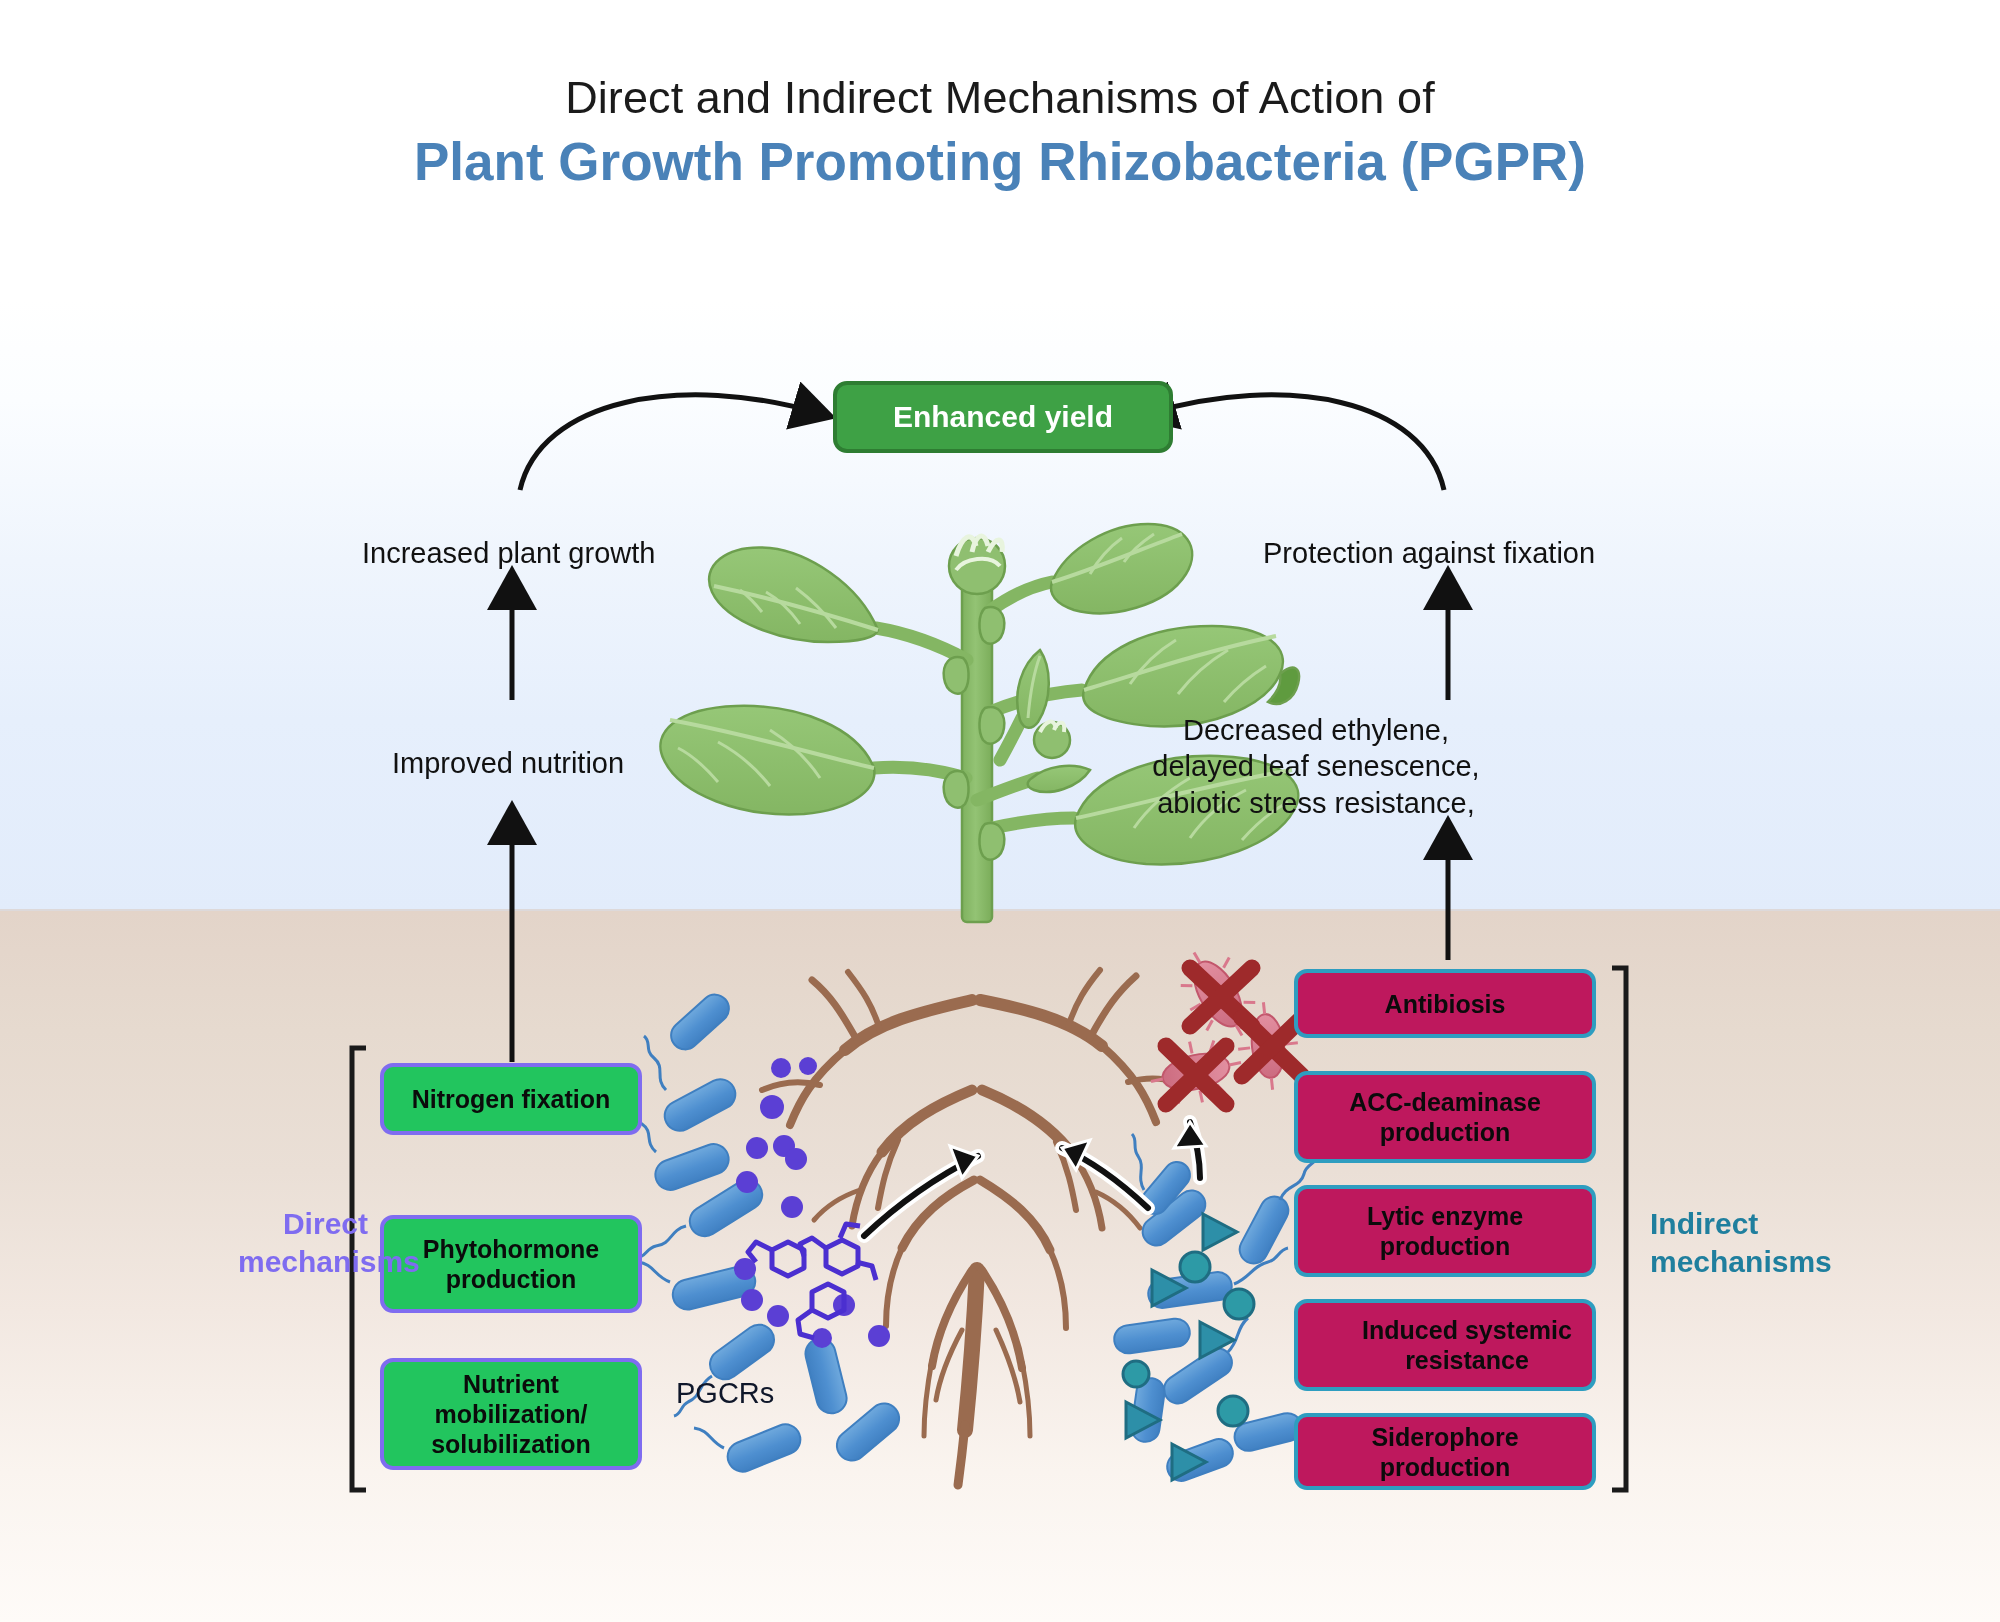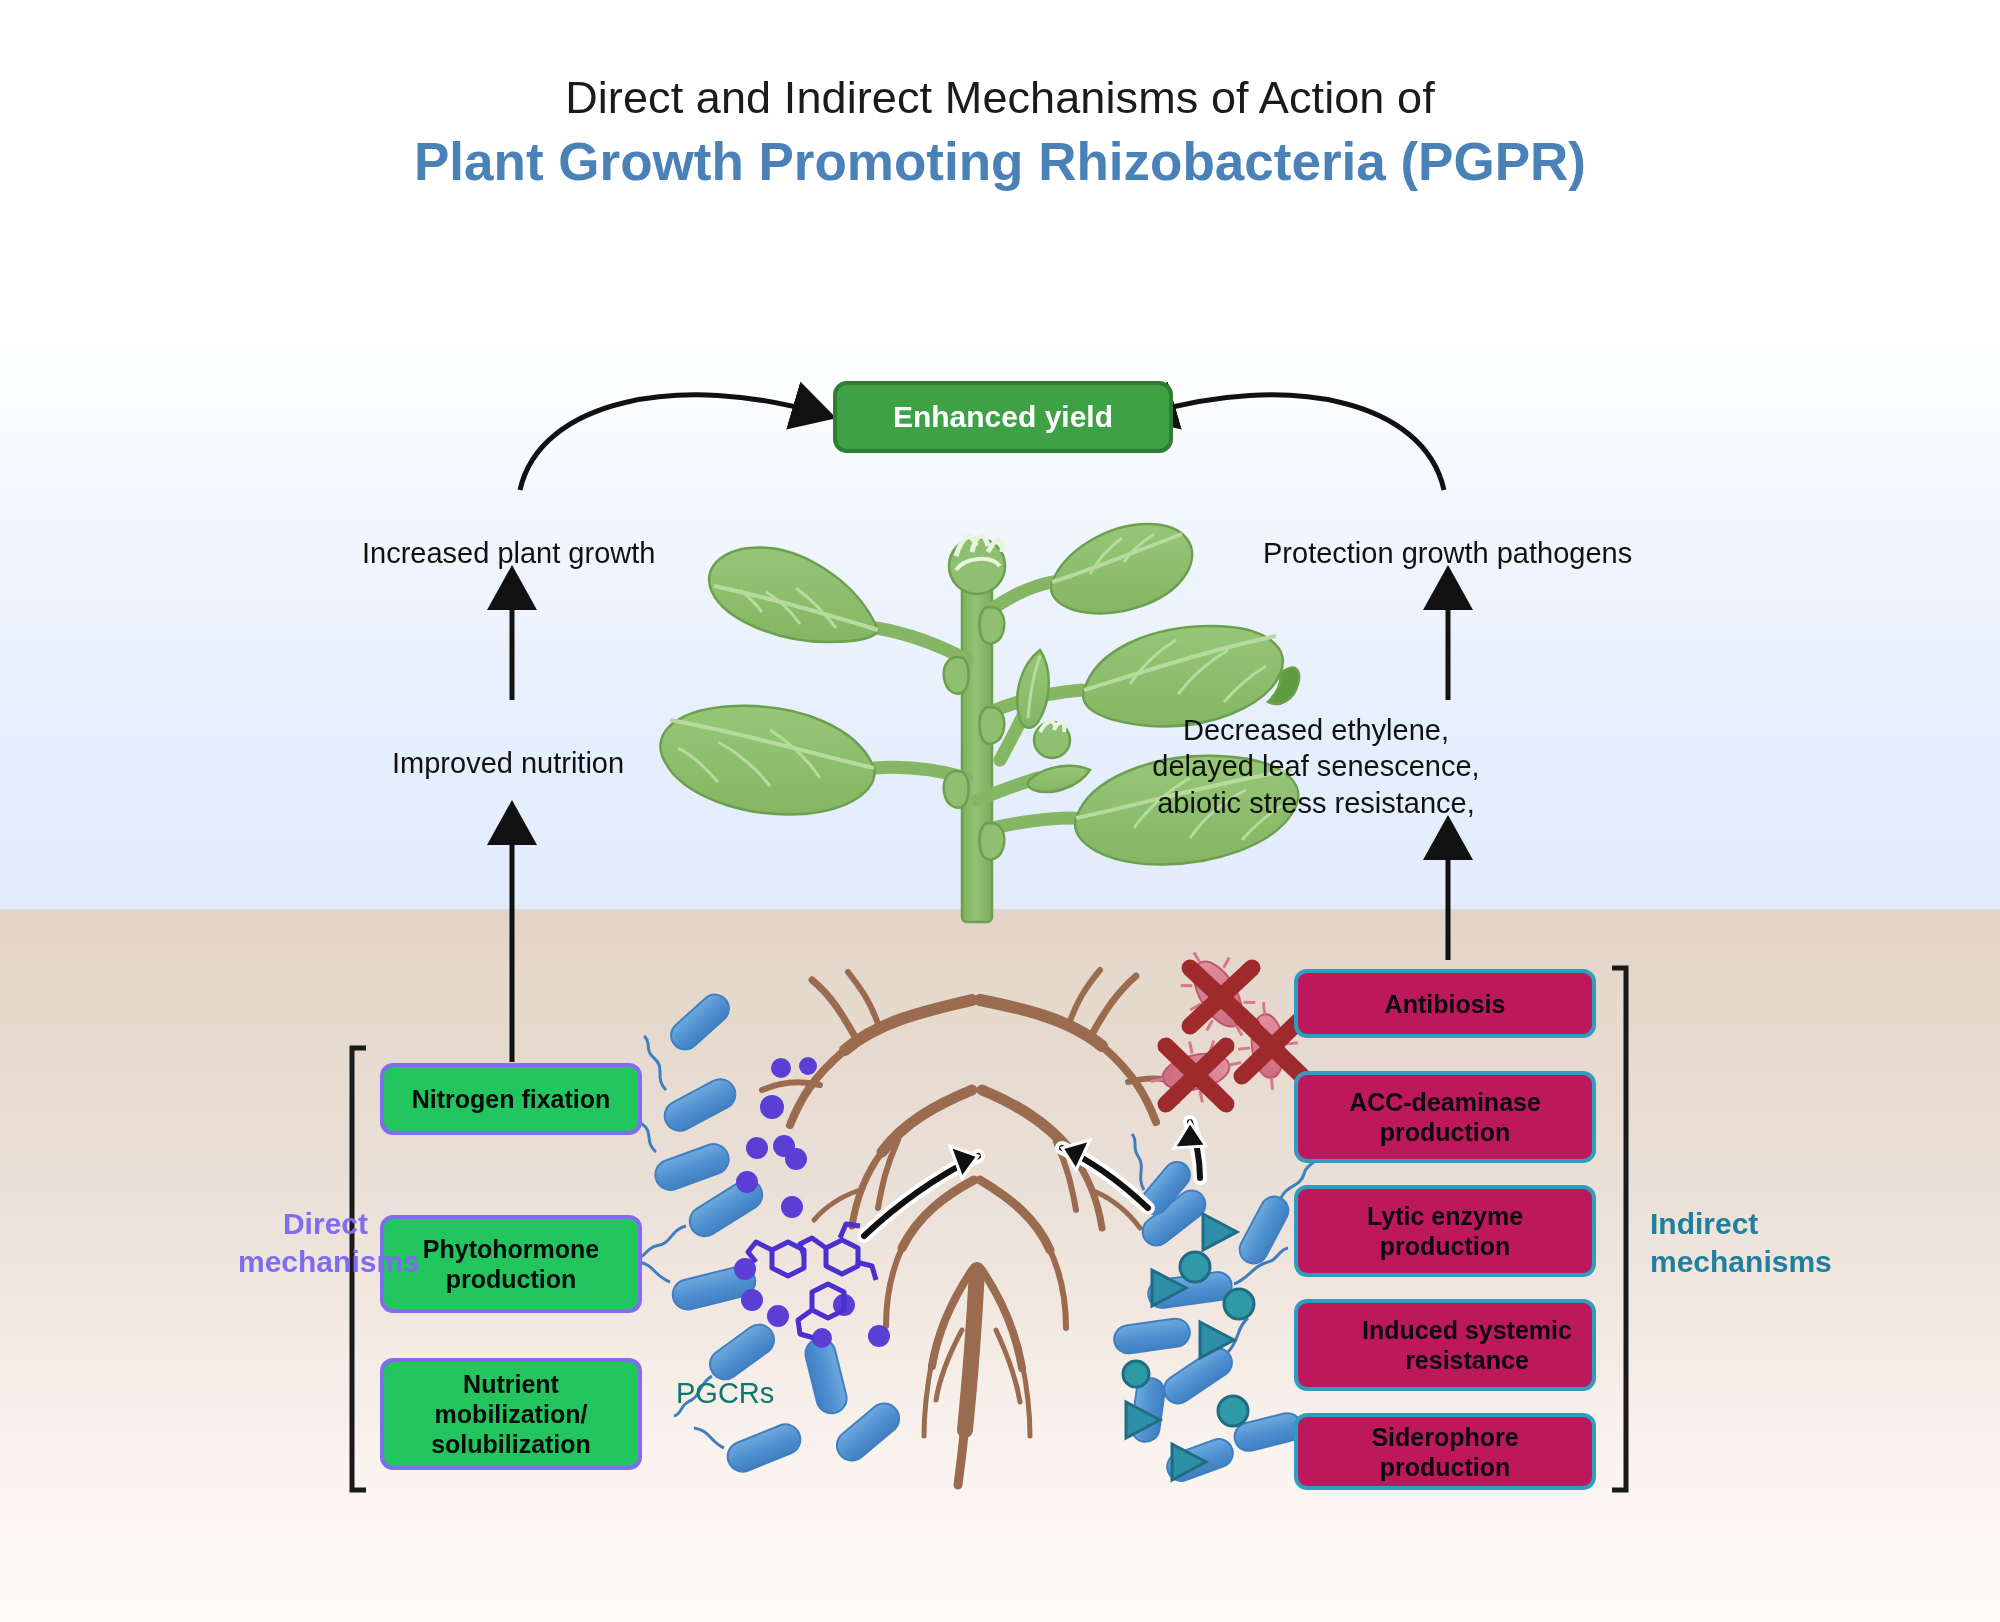--- a/index.html
+++ b/index.html
@@ -104,21 +104,21 @@
     white-space: pre;
   }
   .ann-inc  { left: 362px; top: 535px; }
   .ann-prot { left: 1263px; top: 535px; }
   .ann-imp  { left: 392px; top: 745px; }
   .ann-dec  { left: 1316px; top: 712px; text-align: center; transform: translateX(-50%); }
 
   .pgcr-label {
     position: absolute;
     left: 676px; top: 1377px;
-    color: #0f766e;
+    color: #0f172a;
     font-size: 29px;
     z-index: 25;
   }
 
   
   .mbox {
     position: absolute;
     box-sizing: border-box;
     display: flex;
     align-items: center;
@@ -603,21 +603,21 @@
   </svg>
 
   <svg class="layer brackets" viewBox="0 0 2000 1622">
     <path d="M366 1048 L352 1048 L352 1490 L366 1490" fill="none" stroke="#1a1a1a" stroke-width="5"></path>
     <path d="M1612 968 L1626 968 L1626 1490 L1612 1490" fill="none" stroke="#1a1a1a" stroke-width="5"></path>
   </svg>
 
   <div class="yield-box">Enhanced yield</div>
 
   <div class="ann ann-inc">Increased plant growth</div>
-  <div class="ann ann-prot">Protection growth pathogens</div>
+  <div class="ann ann-prot">Protection against fixation</div>
   <div class="ann ann-imp">Improved nutrition</div>
   <div class="ann ann-dec">Decreased ethylene,
 delayed leaf senescence,
 abiotic stress resistance,</div>
   <div class="pgcr-label">PGCRs</div>
 
   <div class="mbox direct" style="top:1063px; height:72px;">Nitrogen fixation</div>
   <div class="mbox direct" style="top:1215px; height:98px;">Phytohormone
 production</div>
   <div class="mbox direct" style="top:1358px; height:112px;">Nutrient

